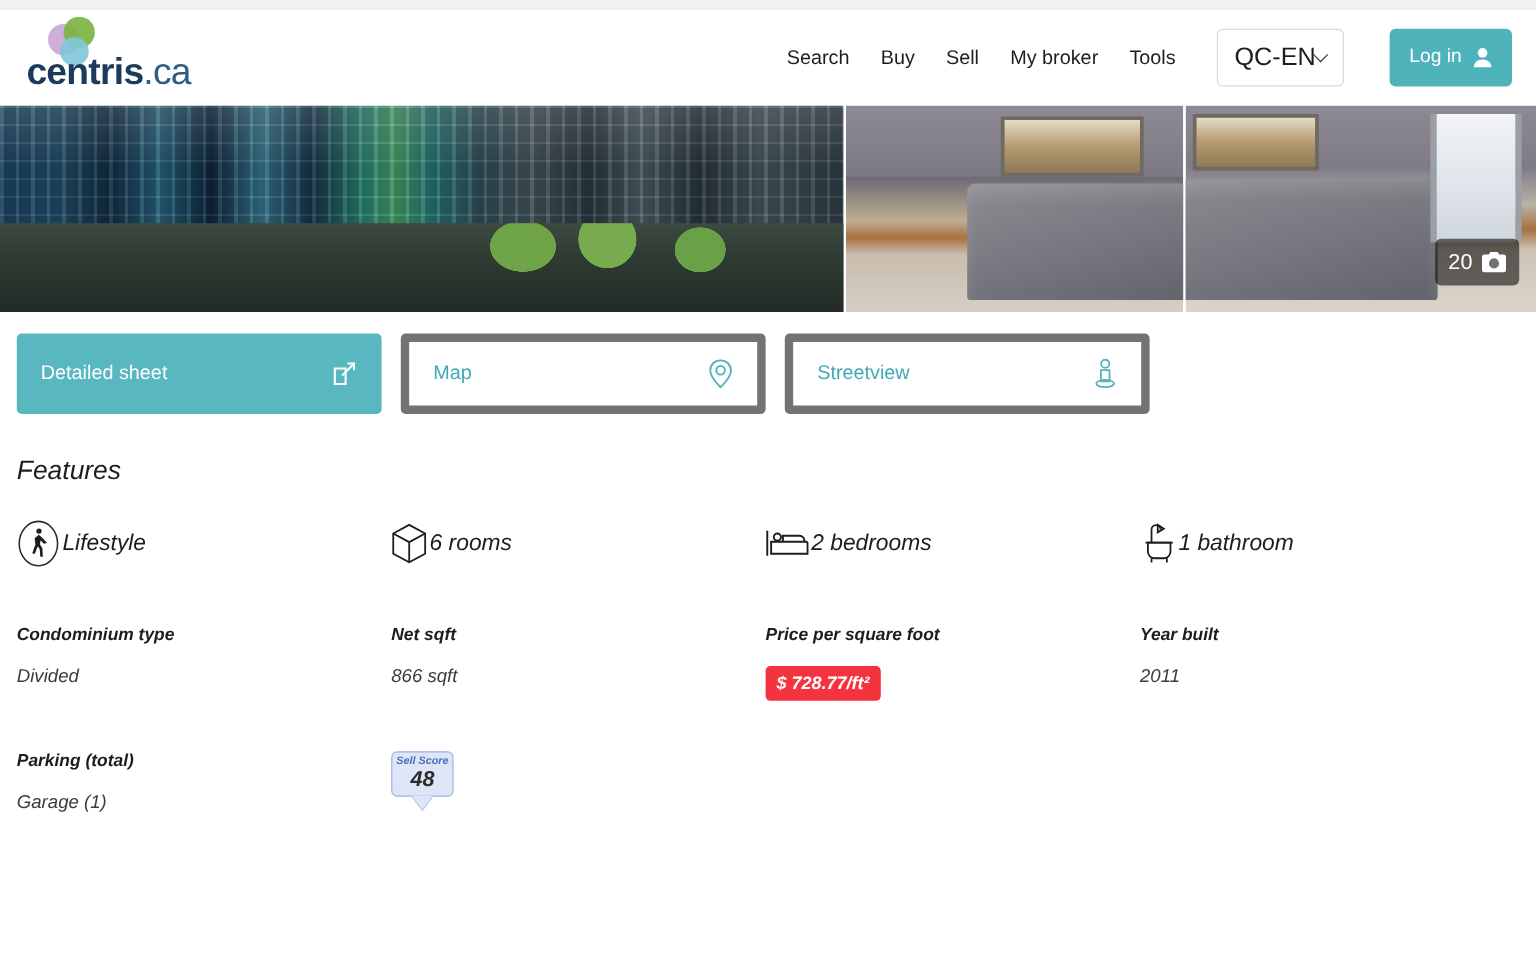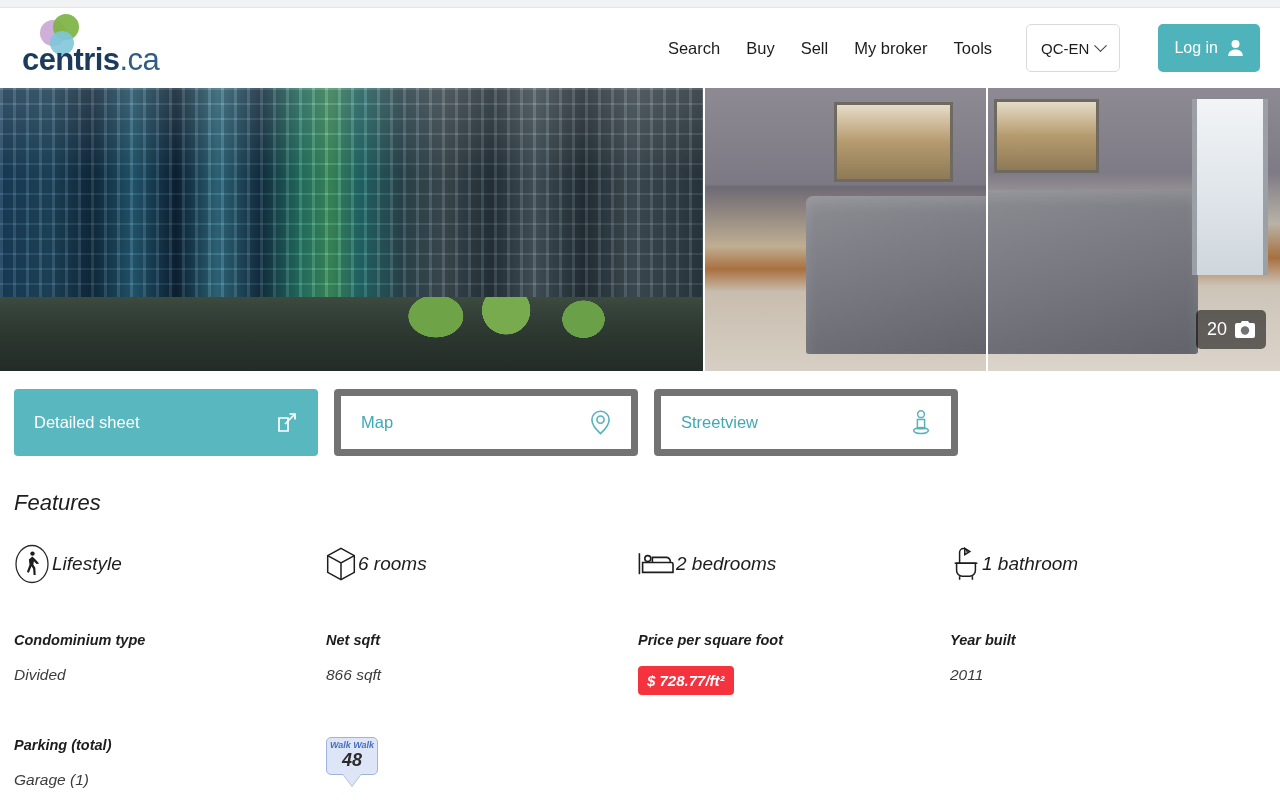--- a/index.html
+++ b/index.html
@@ -72,23 +72,23 @@
   .lang-select {
     margin-left: 8px;
     height: 48px;
     min-width: 84px;
     border: 1px solid #d8dadd;
     border-radius: 5px;
     background: #fff;
     display: flex;
     align-items: center;
     justify-content: center;
-    gap: 7px;
+    gap: 0;
     padding: 8px 14px;
-    font-size: 15px;
+    font-size: 21px;
     color: #1d1d1d;
     cursor: pointer;
   }
   .chev {
     width: 9px; height: 9px;
     border-right: 1.6px solid #3b3b3b;
     border-bottom: 1.6px solid #3b3b3b;
     transform: rotate(45deg) translate(-2px,-2px);
   }
   .login-btn {
@@ -102,21 +102,21 @@
     font-family: "Liberation Sans", sans-serif;
     padding: 0 16px;
     display: flex;
     align-items: center;
     gap: 9px;
     cursor: pointer;
   }
 
   
   .gallery {
-    height: 283px;
+    height: 172px;
     display: flex;
     gap: 2px;
     position: relative;
     background: #ffffff;
   }
   .shot { position: relative; overflow: hidden; }
   .shot-main { width: 703px; }
   .shot-mid  { width: 281px; }
   .shot-end  { width: 292px; }
 
@@ -473,20 +473,20 @@
   <div class="detail-row detail-row-2">
 
     <div class="detail-cell">
       <div class="detail-label">Parking (total)</div>
       <div class="detail-value">Garage (1)</div>
     </div>
 
     <div class="detail-cell">
       <div class="walkscore">
         <div class="ws-box">
-          <div class="ws-label">Walk Walk</div>
+          <div class="ws-label">Sell Score</div>
           <div class="ws-num">48</div>
         </div>
         <div class="ws-tip"></div>
       </div>
     </div>
   </div>
 </div>
 
 </body></html>

